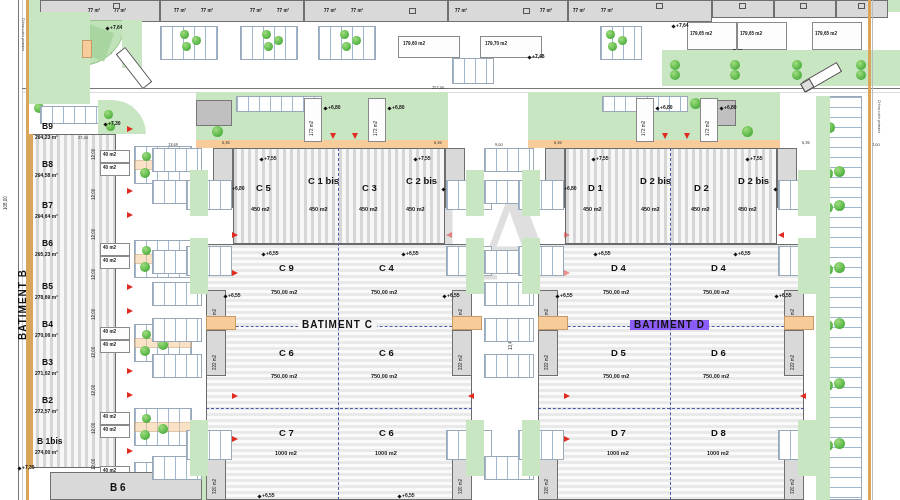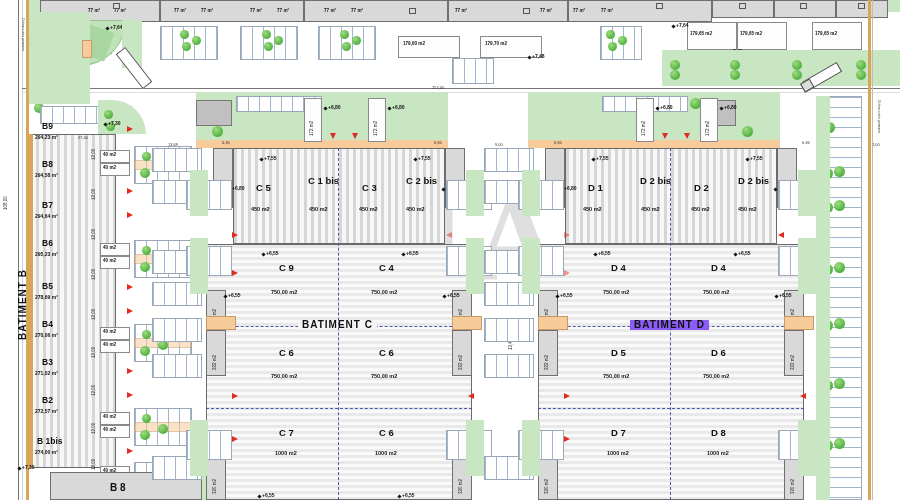--- a/index.html
+++ b/index.html
@@ -335,21 +335,21 @@
   <div class="abs arrow-r" style="left:127px; top:284px;"></div>
   <div class="abs arrow-r" style="left:127px; top:308px;"></div>
   <div class="abs arrow-r" style="left:127px; top:368px;"></div>
   <div class="abs arrow-r" style="left:127px; top:392px;"></div>
   <div class="abs arrow-r" style="left:127px; top:448px;"></div>
 
   <div class="level" style="left:108px; top:120px;">+7,30</div>
   <div class="level" style="left:22px; top:464px;">+7,30</div>
 
   <div class="abs grey-unit" style="left:50px; top:472px; width:152px; height:28px;"></div>
-  <div class="lbl" style="left:110px; top:483px; font-size:10px;">B 8</div>
+  <div class="lbl" style="left:110px; top:483px; font-size:10px;">B 6</div>
   <div class="abs green" style="left:202px; top:468px; width:36px; height:32px;"></div>
 
   <div class="abs green" style="left:196px; top:92px; width:252px; height:50px;"></div>
   <div class="abs" style="left:196px; top:140px; width:252px; height:8px; background:#f7cb9a;"></div>
   <div class="abs" style="left:196px; top:100px; width:36px; height:26px; background:#c0c0c0; border:1px solid #777;"></div>
   <div class="abs tree" style="left:236px; top:98px; width:11px; height:11px;"></div>
   <div class="abs tree" style="left:212px; top:126px; width:11px; height:11px;"></div>
   <div class="abs parkgrid" style="left:236px; top:96px; width:86px; height:16px;"></div>
 
   <div class="abs white-unit" style="left:304px; top:98px; width:18px; height:44px;"></div>

